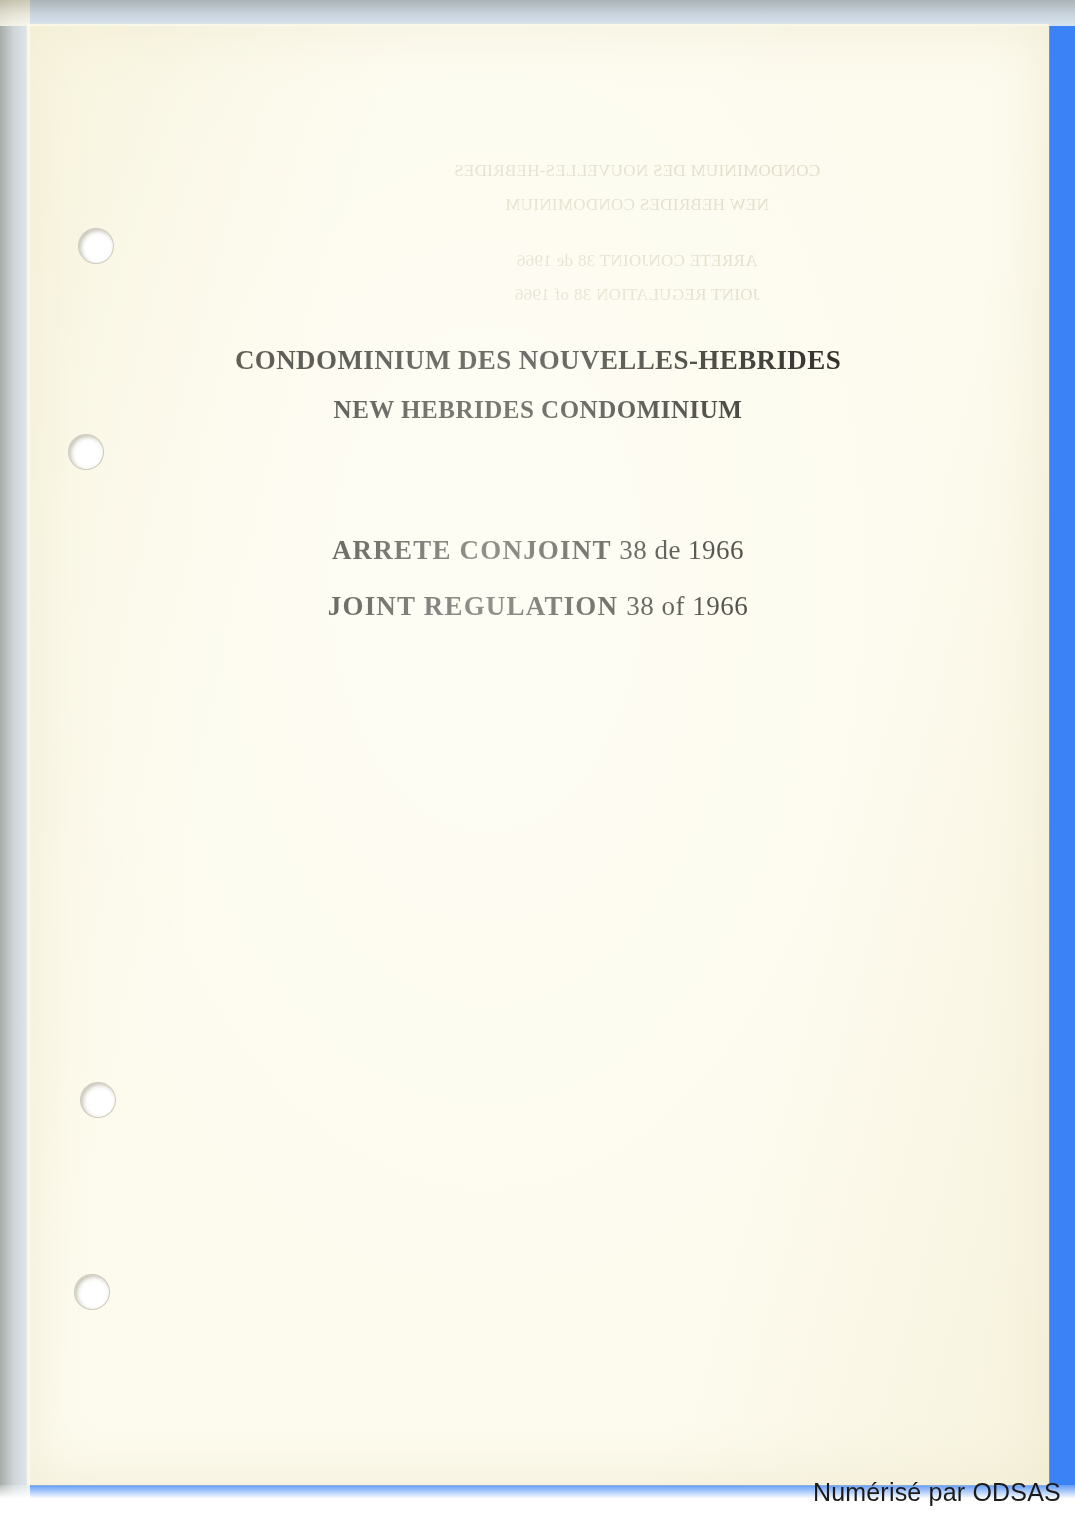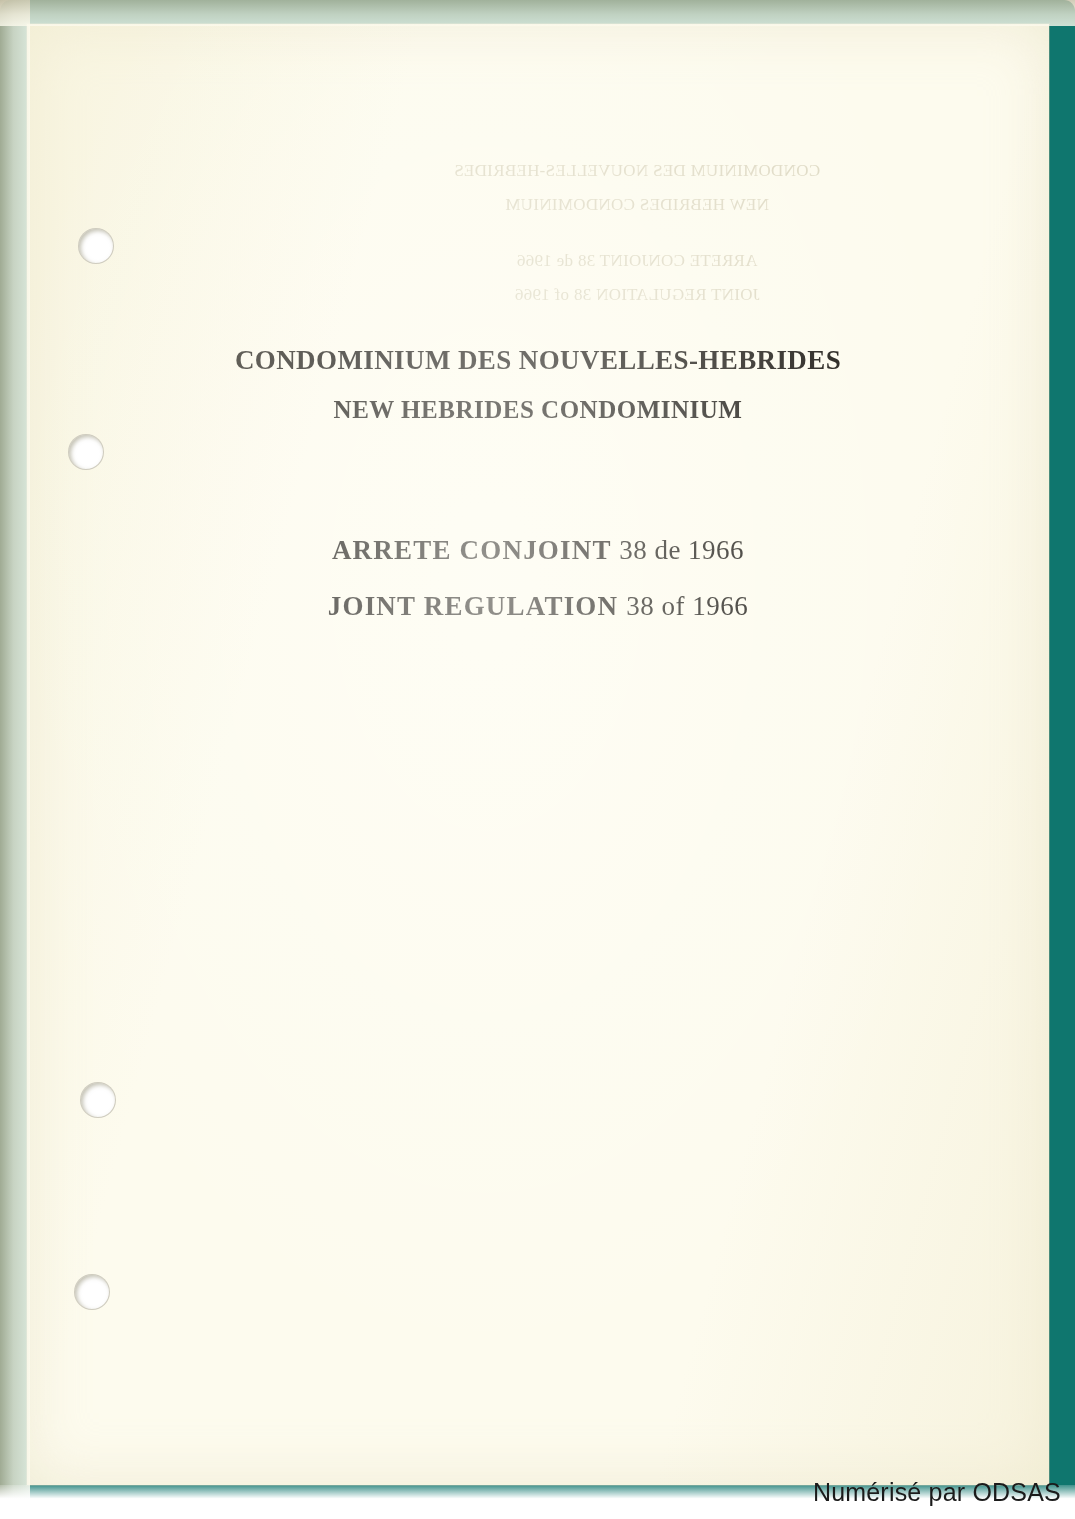--- a/index.html
+++ b/index.html
@@ -12,22 +12,21 @@
     height: 1519px;
     position: relative;
     font-family: "Liberation Serif", serif;
     overflow: hidden;
   }
 
   
   .scan-bed {
     position: absolute;
     inset: 0;
-    background: #0f766e;
-    border-radius: 11px;
+    background: #3b82f6;
   }
 
   
   .sheet {
     position: absolute;
     left: 27px;
     top: 24px;
     width: 1022px;
     height: 1461px;
     background: #fdfbee;

